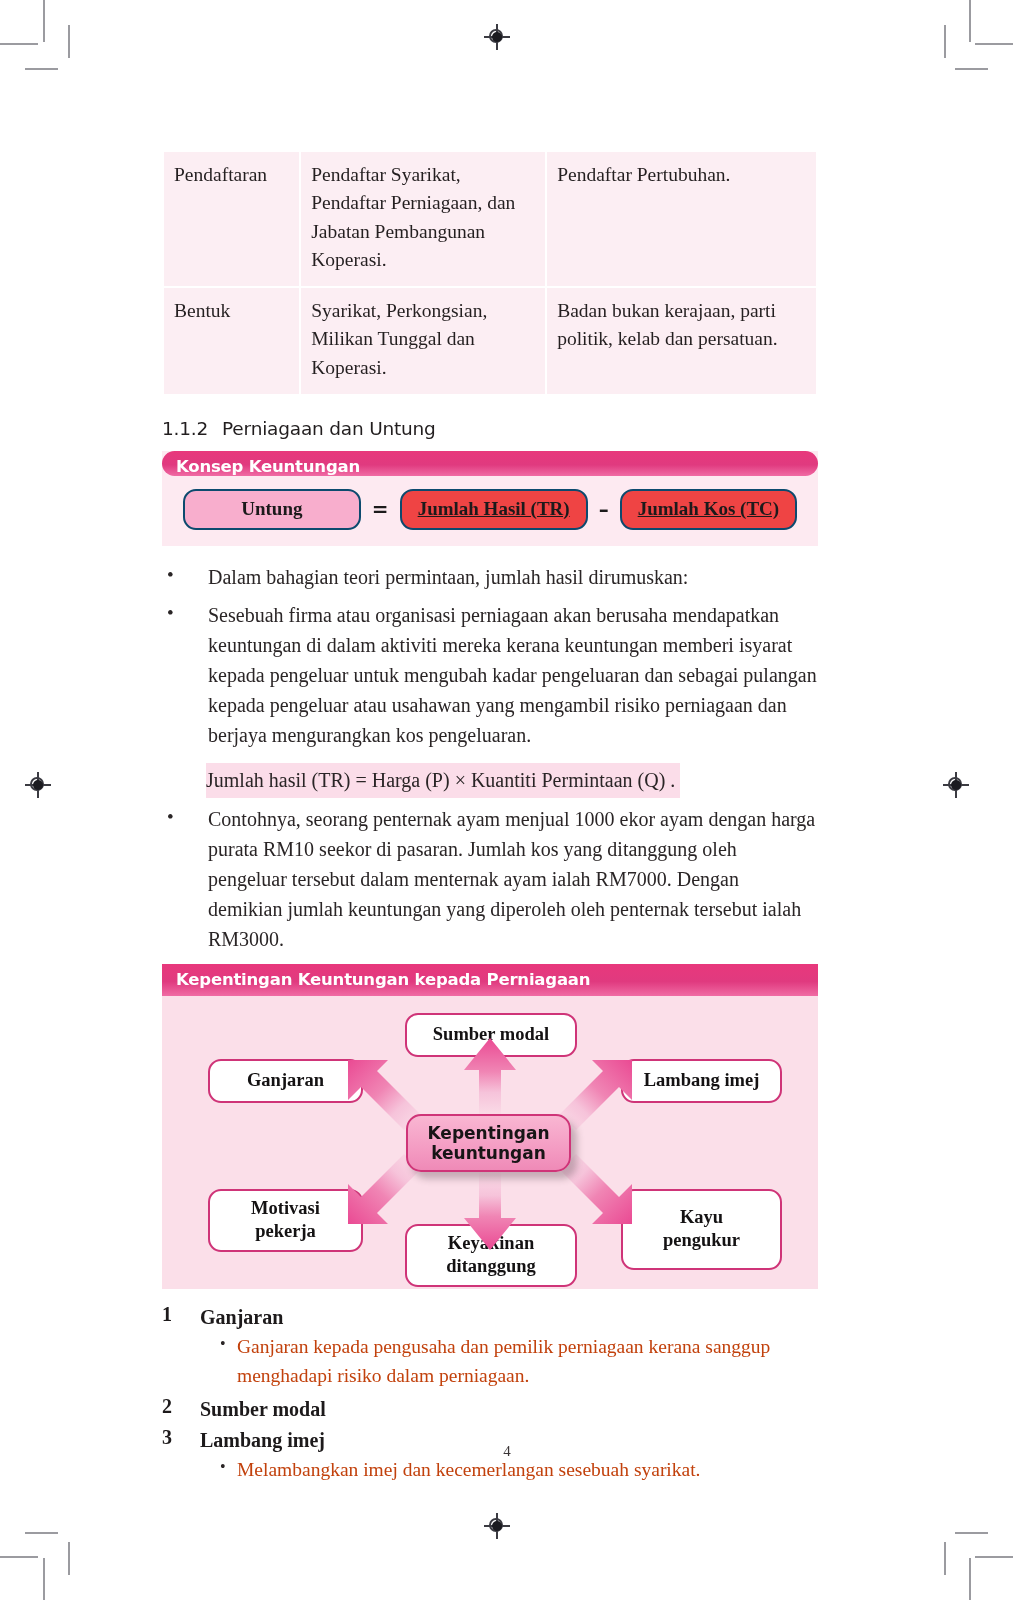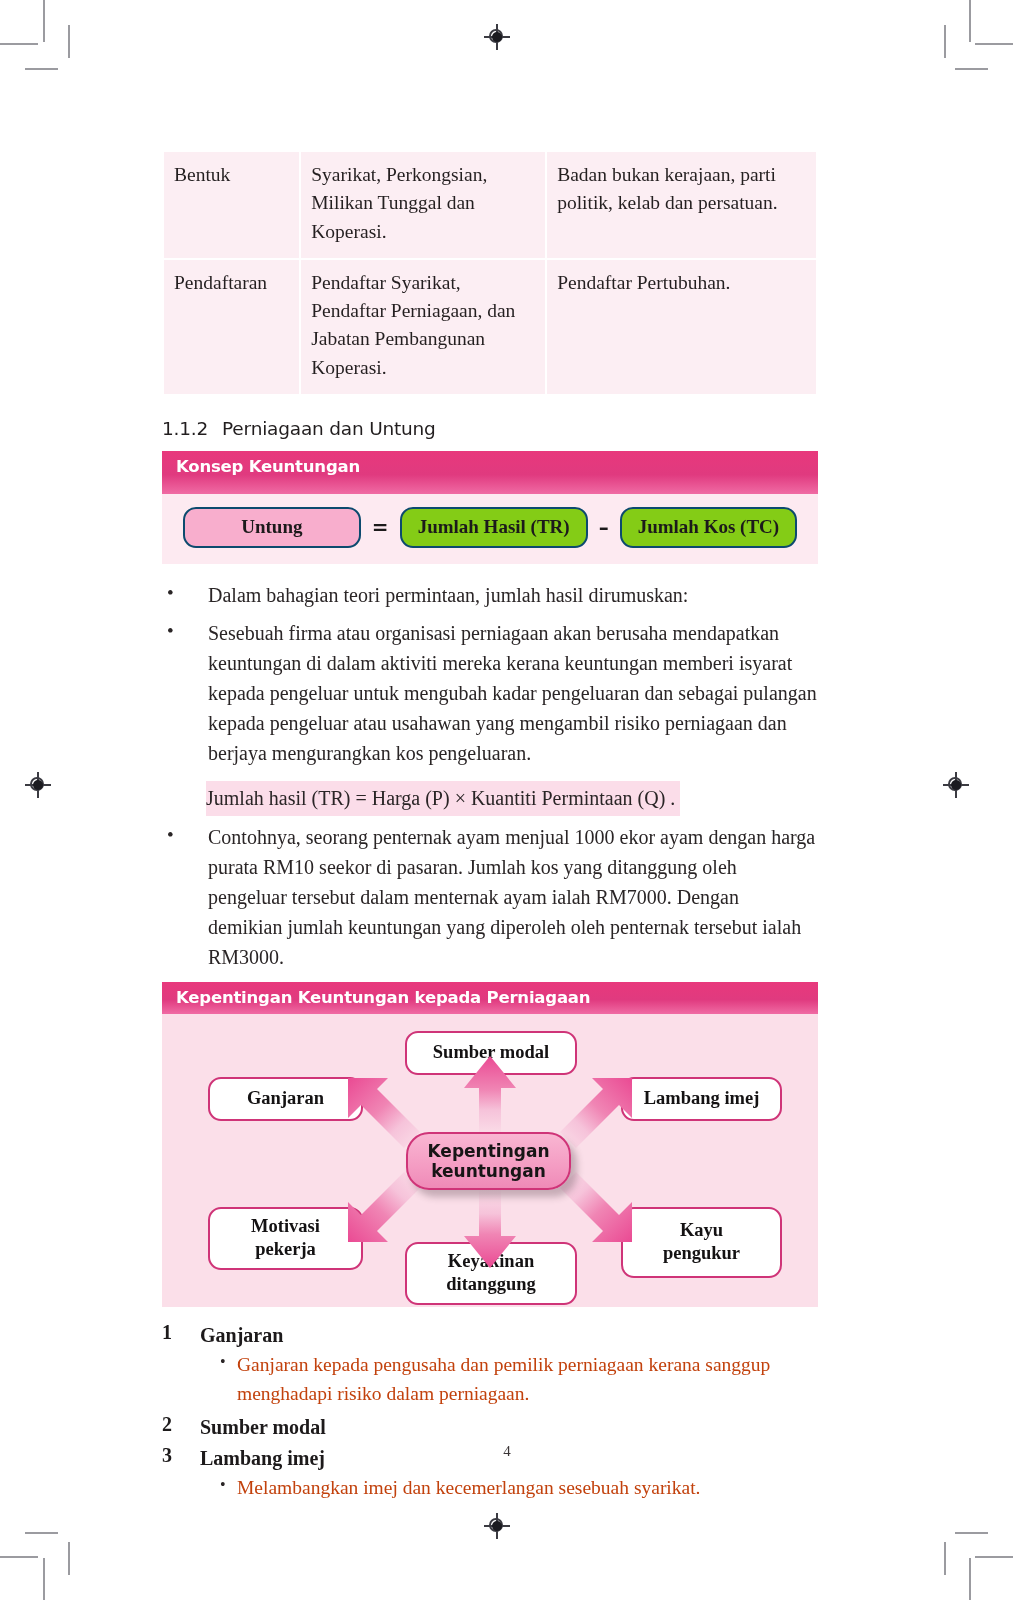--- a/index.html
+++ b/index.html
@@ -78,22 +78,23 @@
     width: 656px;
     background: #fdeaf1;
     margin-bottom: 16px;
   }
   .panel-title {
     background: linear-gradient(to bottom, #e8387c 0%, #e03a7f 55%, #f06ba4 100%);
     color: #ffffff;
     font-family: "DejaVu Sans", sans-serif;
     font-weight: bold;
     font-size: 16.5px;
-    padding: 6px 14px 18px 14px;
+    padding: 6px 14px 0 14px;
     letter-spacing: -0.2px;
+    border-radius: 16px;
   }
   .panel-body {
     padding: 13px 12px 16px 12px;
     display: flex;
     align-items: center;
     justify-content: center;
     gap: 9px;
   }
   .pill {
     border: 2px solid #0c4a6e;
@@ -103,21 +104,21 @@
     font-weight: bold;
     font-size: 19px;
     color: #1c1a1b;
     white-space: nowrap;
     text-align: center;
   }
   .pill.fill-pink {
     background: #f8aecd;
     min-width: 142px;
   }
-  .pill.fill-white { background: #84cc16; }
+  .pill.fill-white { background: #ef4444; text-decoration: underline; }
   .op {
     font-family: "DejaVu Sans", sans-serif;
     font-weight: bold;
     font-size: 20px;
     color: #1c1a1b;
     padding: 0 2px;
   }
 
   
   ul.bl { list-style: none; margin: 0; padding: 0; }
@@ -179,21 +180,21 @@
     justify-content: center;
     text-align: center;
     box-sizing: border-box;
   }
   .center-node {
     position: absolute;
     left: 244px; top: 118px;
     width: 165px; height: 58px;
     background: linear-gradient(to bottom, #f9b6d2 0%, #f49cc3 60%, #ef8ab7 100%);
     border: 2.2px solid #cf3478;
-    border-radius: 23px;
+    border-radius: 15px;
     font-family: "DejaVu Sans", sans-serif;
     font-weight: bold;
     font-size: 17px;
     line-height: 1.18;
     color: #171516;
     display: flex;
     align-items: center;
     justify-content: center;
     text-align: center;
     box-shadow: 6px 7px 7px rgba(60,40,50,0.28);
@@ -295,28 +296,28 @@
       <div class="ring"></div>
       <div class="dot"></div>
   </div>
 
   <div class="content">
 
     
     <table class="cmp-table">
       <tbody>
         <tr>
+          <td class="c1">Pendaftaran</td>
+          <td class="c2">Pendaftar Syarikat, Pendaftar Perniagaan, dan Jabatan Pembangunan Koperasi.</td>
+          <td class="c3">Pendaftar Pertubuhan.</td>
+        </tr>
+        <tr>
           <td class="c1">Bentuk</td>
           <td class="c2">Syarikat, Perkongsian, Milikan Tunggal dan Koperasi.</td>
           <td class="c3">Badan bukan kerajaan, parti politik, kelab dan persatuan.</td>
-        </tr>
-        <tr>
-          <td class="c1">Pendaftaran</td>
-          <td class="c2">Pendaftar Syarikat, Pendaftar Perniagaan, dan Jabatan Pembangunan Koperasi.</td>
-          <td class="c3">Pendaftar Pertubuhan.</td>
         </tr>
       </tbody>
     </table>
 
     
     <div class="sec-head">
       <span class="num">1.1.2</span><span>Perniagaan dan Untung</span>
     </div>
 
     
@@ -428,21 +429,21 @@
 
         <div class="node" style="left:459px; top:63px; width:161px; height:44px;">
           <span>Lambang imej</span>
         </div>
 
         <div class="node" style="left:46px; top:193px; width:155px; height:63px; flex-direction:column;">
           <span>Motivasi</span>
           <span>pekerja</span>
         </div>
 
-        <div class="node" style="left:459px; top:193px; width:161px; height:71px; flex-direction:column;">
+        <div class="node" style="left:459px; top:193px; width:161px; height:81px; flex-direction:column;">
           <span>Kayu</span>
           <span>pengukur</span>
         </div>
 
         <div class="node" style="left:243px; top:228px; width:172px; height:63px; flex-direction:column;">
           <span>Keyakinan</span>
           <span>ditanggung</span>
         </div>
 
         <div class="center-node">

